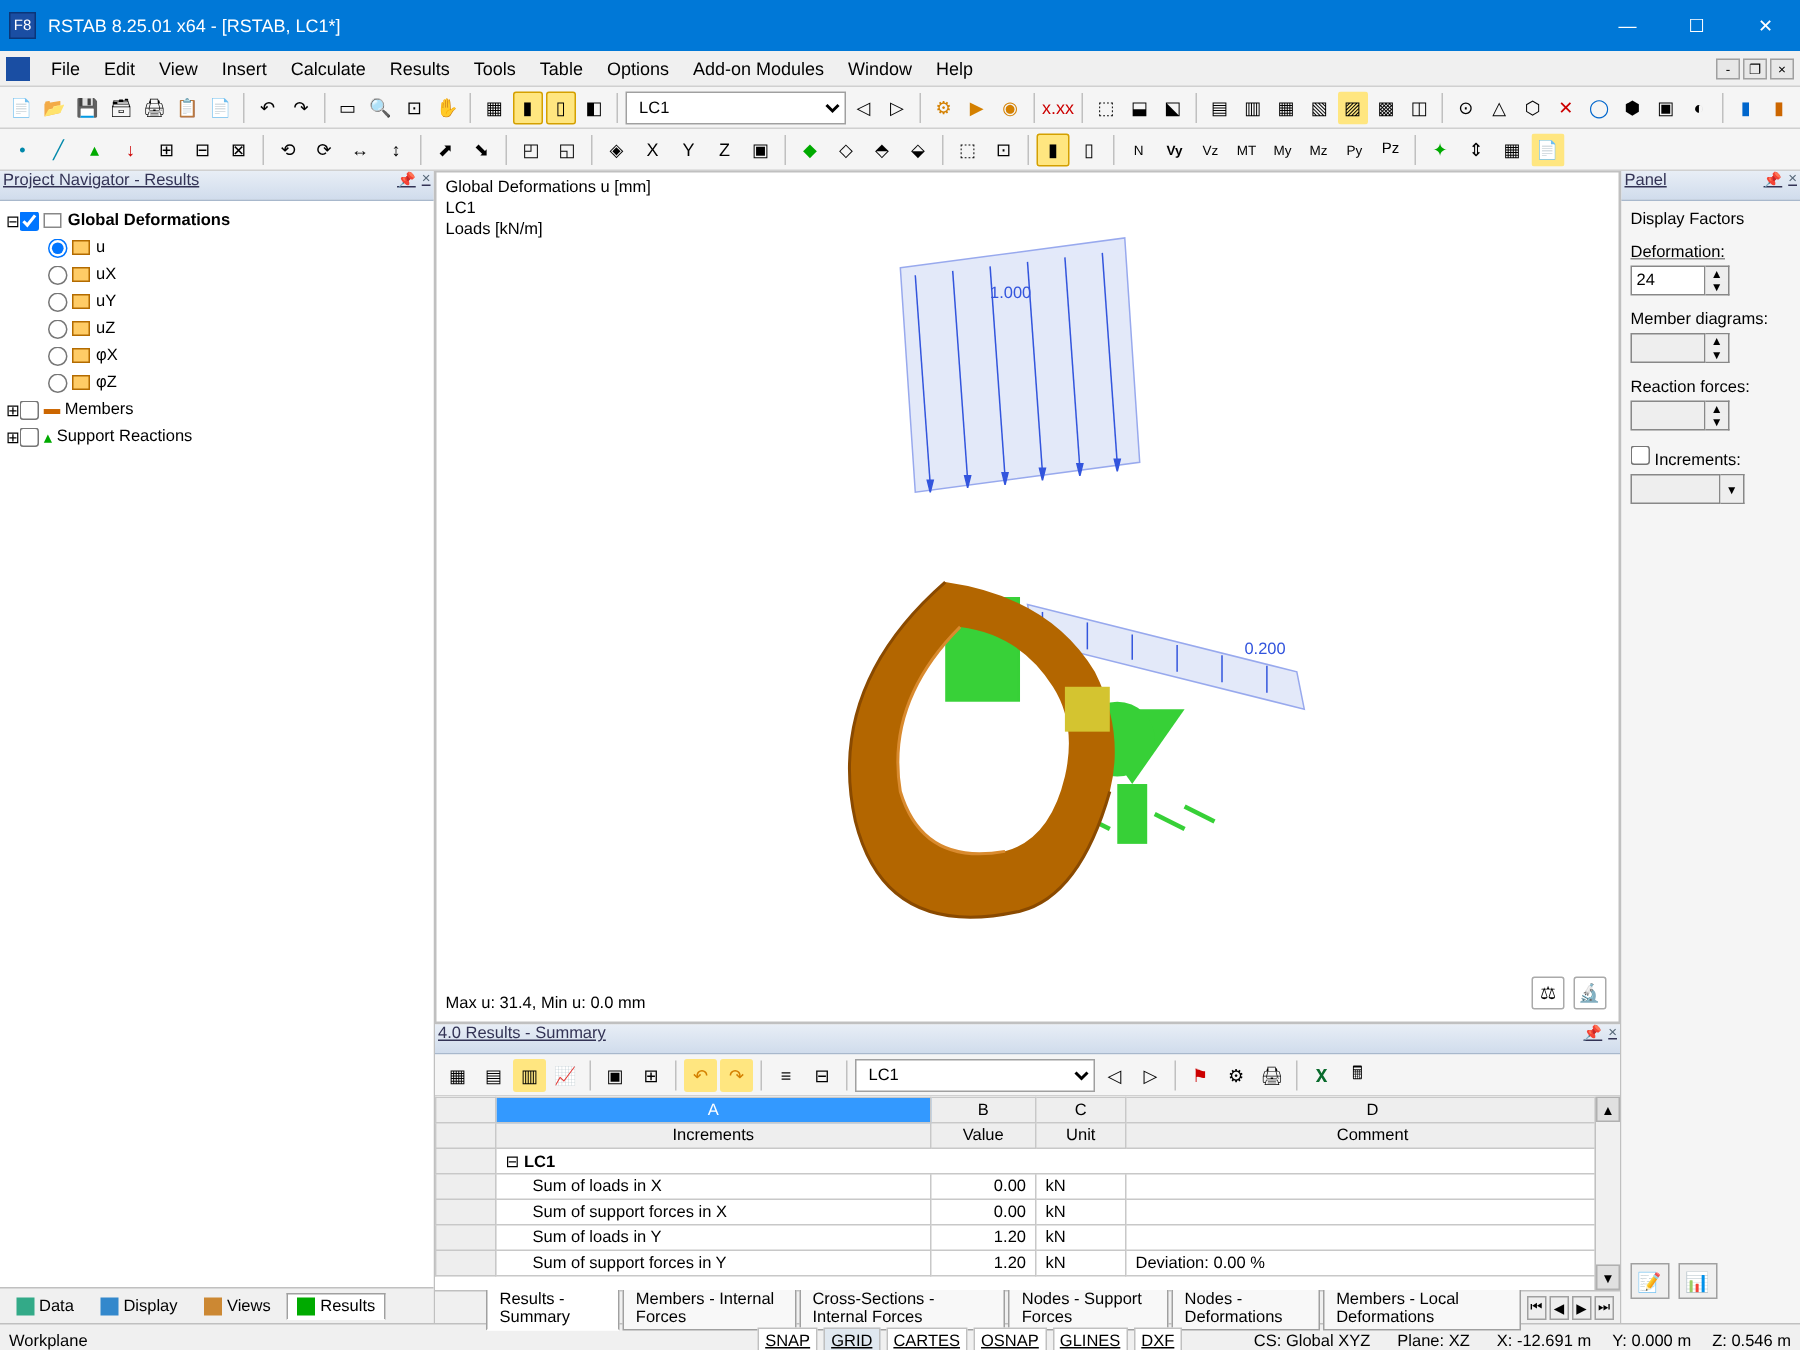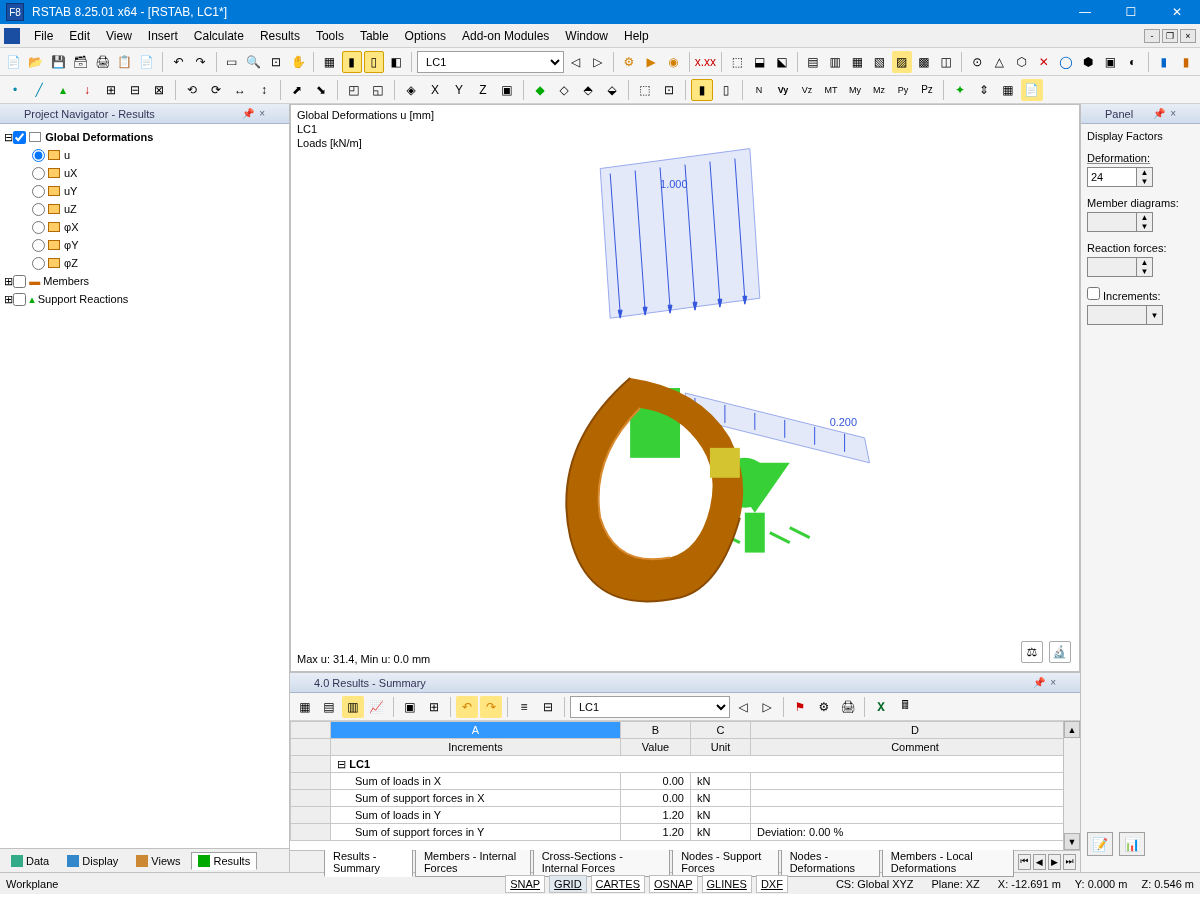--- a/index.html
+++ b/index.html
@@ -1,19 +1,19 @@
 <!DOCTYPE html>
 <html><head>
 <meta charset="utf-8">
 <style>
 * { box-sizing: border-box; margin: 0; padding: 0; font-family: "Segoe UI", Tahoma, sans-serif; }
 html, body { width: 1200px; height: 900px; overflow: hidden; background: #fff; }
 
 
-.titlebar { height: 24px; background: #0078d7; color: #fff; display: flex; align-items: center; padding-left: 6px; font-size: 12px; }
+.titlebar { height: 34px; background: #0078d7; color: #fff; display: flex; align-items: center; padding-left: 6px; font-size: 12px; }
 .titlebar .appicon { width: 18px; height: 18px; background: #1a4ea3; border: 1px solid #0a3578; margin-right: 8px; display:flex;align-items:center;justify-content:center;font-size:10px;color:#fff;}
 .titlebar .title { flex: 1; }
 .titlebar .winbtns { display: flex; }
 .titlebar .winbtn { width: 46px; height: 30px; display: flex; align-items: center; justify-content: center; font-size: 12px; }
 
 
 .menubar { height: 24px; background: #f0f0f0; border-bottom: 1px solid #d0d0d0; display: flex; align-items: center; padding: 0 4px; font-size: 12px; }
 .menubar .menu-item { padding: 3px 8px; }
 .menubar .appicon2 { width: 16px; height: 16px; background: #1a4ea3; margin-right: 6px; }
 .menubar .mdibtns { margin-left: auto; display: flex; gap: 2px; }
@@ -25,21 +25,21 @@
 .tsep { width: 1px; height: 20px; background: #c0c0c0; margin: 0 3px; }
 .tcombo { height: 22px; font-size: 11px; border: 1px solid #a0a0a0; background: #fff; padding: 0 4px; }
 
 
 .main { display: flex; height: calc(900px - 30px - 24px - 28px - 28px - 22px); }
 .leftcol { width: 290px; display: flex; flex-direction: column; border-right: 1px solid #c0c0c0; }
 .rightcol { width: 120px; border-left: 1px solid #c0c0c0; display: flex; flex-direction: column; }
 .centercol { flex: 1; display: flex; flex-direction: column; }
 
 
-.panel-header { height: 20px; background: linear-gradient(#e8eef6, #d0dcec); border-bottom: 1px solid #a8b8cc; display: flex; align-items: center; padding: 0 24px; font-size: 11px; color: #335; }
+.panel-header { height: 20px; background: linear-gradient(#e8eef6, #d0dcec); border-bottom: 1px solid #a8b8cc; display: flex; padding: 0 2px; font-size: 11px; color: #335; text-decoration: underline; }
 .panel-header .panel-btns { margin-left: auto; display: flex; gap: 4px; font-size: 10px; color: #567; }
 
 
 .tree { flex: 1; overflow: auto; font-size: 11px; padding: 4px 2px; background: #fff; }
 .tree-row { display: flex; align-items: center; height: 18px; white-space: nowrap; }
 .tree-row .indent { display:inline-block; }
 .tree-row input[type=checkbox], .tree-row input[type=radio] { margin: 0 3px 0 0; }
 .tree-row .icon-sq { width: 12px; height: 10px; border: 1px solid #888; margin-right: 4px; display:inline-block; background:#fff;}
 .tree-row .icon-sq.orange{border-color:#b36b00; background:#ffcc66;}
 
@@ -276,26 +276,20 @@
             <span class="indent" style="width:30px;"></span>
             <input type="radio" name="def" style=""> 
             <span class="icon-sq orange"></span>
             <span>uZ</span>
           </div>
           <div class="tree-row">
             <span class="indent" style="width:30px;"></span>
             <input type="radio" name="def" style=""> 
             <span class="icon-sq orange"></span>
             <span>φX</span>
-          </div>
-          <div class="tree-row">
-            <span class="indent" style="width:30px;"></span>
-            <input type="radio" name="def" style=""> 
-            <span class="icon-sq orange"></span>
-            <span>φY</span>
           </div>
           <div class="tree-row">
             <span class="indent" style="width:30px;"></span>
             <input type="radio" name="def" style=""> 
             <span class="icon-sq orange"></span>
             <span>φZ</span>
           </div>
         </div>
       <div class="tree-row">
         <span class="indent" style="width:2px;"></span>⊞ <input type="checkbox" style=""> <span style="color:#c60;margin-right:3px;">▬</span><span>Members</span>

